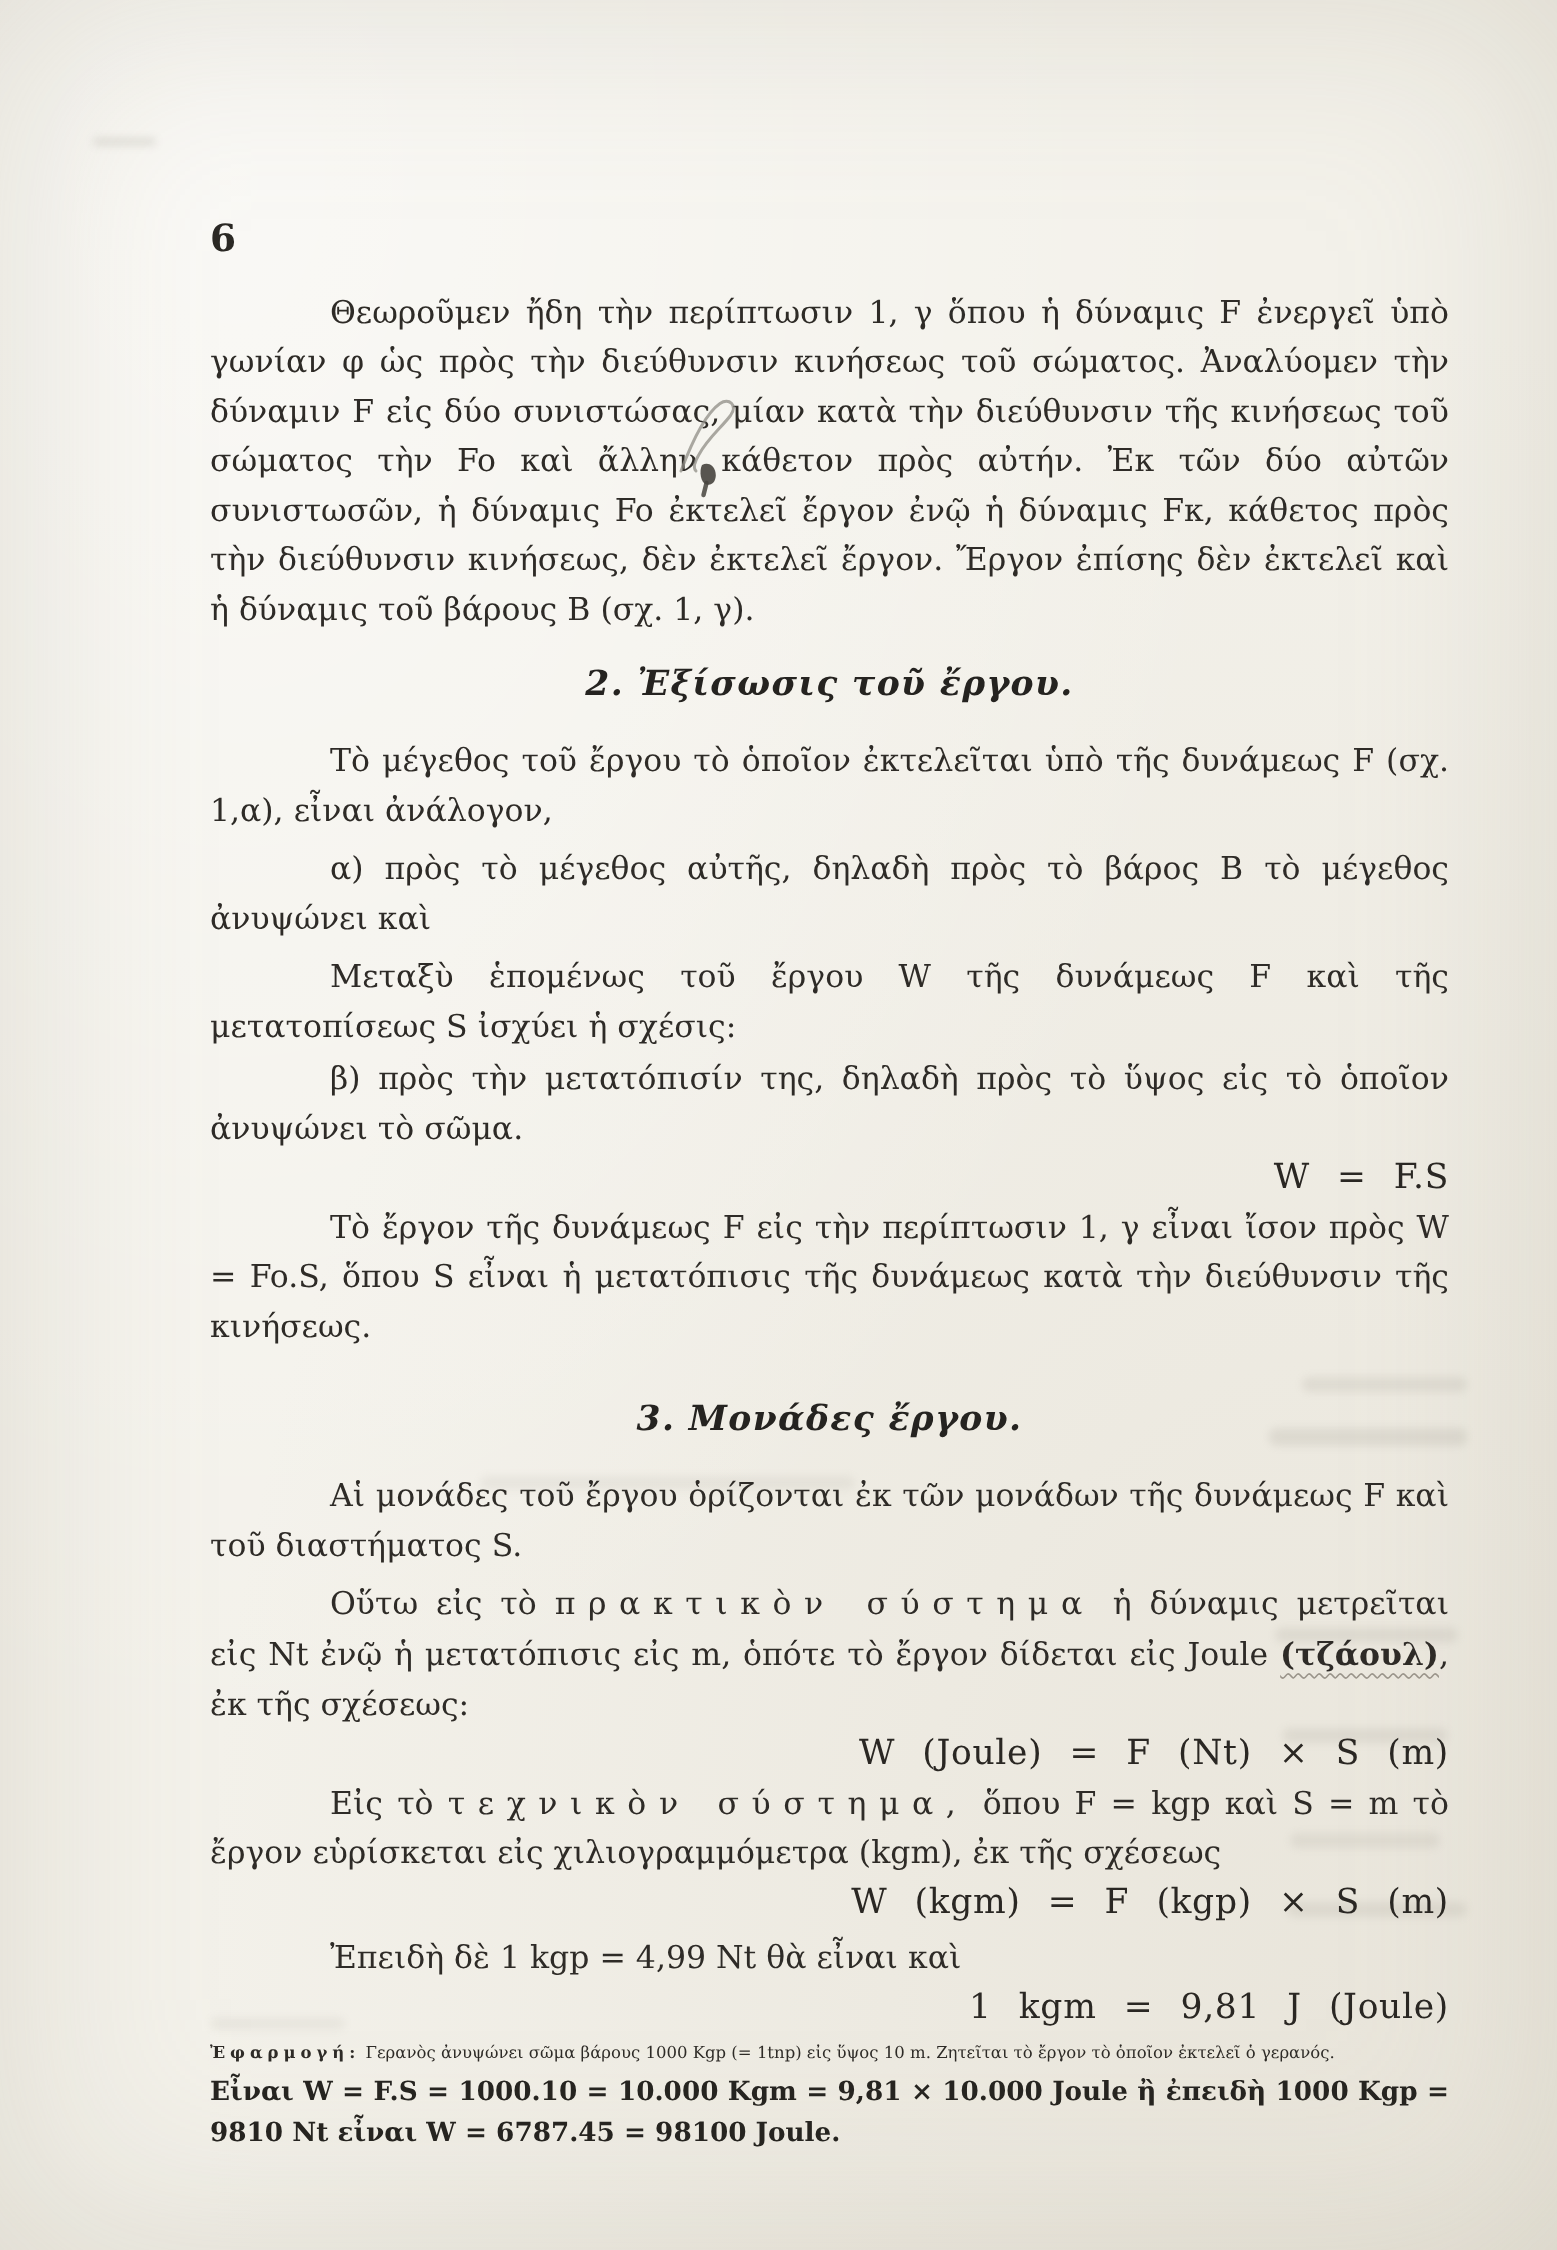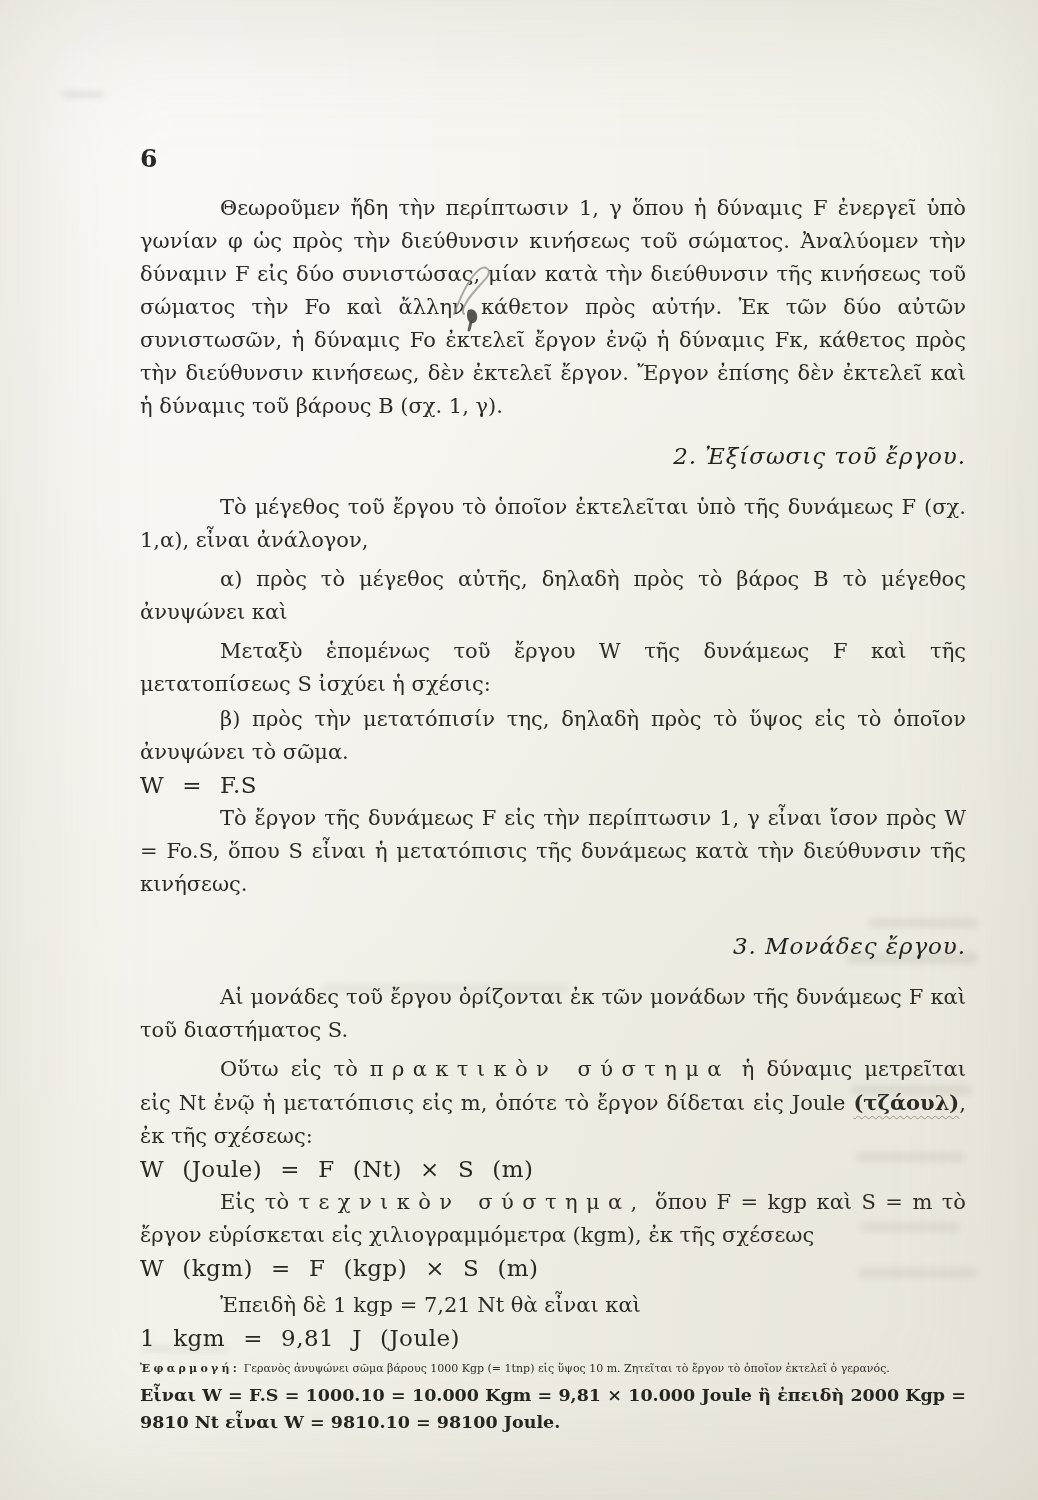--- a/index.html
+++ b/index.html
@@ -22,35 +22,35 @@
   }
   .content{
     position:absolute;left:140px;top:192px;width:826px;
     font-size:21px;line-height:33px;text-align:justify;
     position:absolute;
   }
   .content p{margin:0;}
   .indent{text-indent:80px;}
   p.body-par{margin:0;}
   h2.sec{
-    font-size:23px;font-weight:normal;font-style:italic;
+    font-size:23px;font-weight:bold;font-style:italic;
     margin:18px 0 20px 0;line-height:30px;letter-spacing:0.04em;
-    text-align:right;color:#252320;
+    text-align:center;color:#252320;
   }
   .sp{letter-spacing:0.40em;}
   .wavy-underline{
     text-decoration:underline;
     text-decoration-style:wavy;
     text-decoration-color:#9a948a;
     text-decoration-thickness:1px;
     text-underline-offset:5px;
     font-weight:bold;
   }
   .formula{
-    text-align:left;font-size:23px;line-height:33px;
+    text-align:right;font-size:23px;line-height:33px;
     margin:12px 0 12px 0;word-spacing:0.45em;letter-spacing:0.02em;
     text-indent:0;color:#2a2723;
   }
   .app{
     font-size:11px;line-height:27px;margin-top:18px;text-align:justify;
   }
   .app-label{font-weight:bold;letter-spacing:0.30em;}
   .solution{
     font-size:17.5px;line-height:27px;font-weight:bold;margin-top:8px;
     text-align:justify;color:#262420;
@@ -110,22 +110,22 @@
     <p class="body-par indent" style="">Αἱ μονάδες τοῦ ἔργου ὁρίζονται ἐκ τῶν μονάδων τῆς δυνάμεως F καὶ τοῦ διαστήματος S.</p>
 
     <p class="body-par indent" style="margin-top:6px;"><span>Οὕτω εἰς τὸ </span><span class="sp">πρακτικὸν σύστημα</span><span> ἡ δύναμις μετρεῖται εἰς Nt ἐνῷ ἡ μετατόπισις εἰς m, ὁπότε τὸ ἔργον δίδεται εἰς Joule </span><span class="wavy-underline">(τζάουλ)</span><span>, ἐκ τῆς σχέσεως:</span></p>
 
     <p class="formula">W (Joule) = F (Nt) × S (m)</p>
 
     <p class="body-par indent"><span>Εἰς τὸ </span><span class="sp">τεχνικὸν σύστημα,</span><span> ὅπου F = kgp καὶ S = m τὸ ἔργον εὑρίσκεται εἰς χιλιογραμμόμετρα (kgm), ἐκ τῆς σχέσεως</span></p>
 
     <p class="formula">W (kgm) = F (kgp) × S (m)</p>
 
-    <p class="body-par indent" style="margin-top:4px;">Ἐπειδὴ δὲ 1 kgp = 7,21 Nt θὰ εἶναι καὶ</p>
+    <p class="body-par indent" style="margin-top:4px;">Ἐπειδὴ δὲ 1 kgp = 4,99 Nt θὰ εἶναι καὶ</p>
 
     <p class="formula">1 kgm = 9,81 J (Joule)</p>
 
     <p class="app indent-sm"><span class="app-label">Ἐφαρμογή:</span><span> Γερανὸς ἀνυψώνει σῶμα βάρους 1000 Kgp (= 1tnp) εἰς ὕψος 10 m. Ζητεῖται τὸ ἔργον τὸ ὁποῖον ἐκτελεῖ ὁ γερανός.</span></p>
 
-    <p class="solution indent-sm">Εἶναι W = F.S = 1000.10 = 10.000 Kgm = 9,81 × 10.000 Joule ἢ ἐπειδὴ 2000 Kgp = 9810 Nt εἶναι W = 9810.10 = 98100 Joule.</p>
+    <p class="solution indent-sm">Εἶναι W = F.S = 1000.10 = 10.000 Kgm = 9,81 × 10.000 Joule ἢ ἐπειδὴ 1000 Kgp = 9810 Nt εἶναι W = 6787.45 = 98100 Joule.</p>
 
   </div>
 </div>
 
 </body></html>

